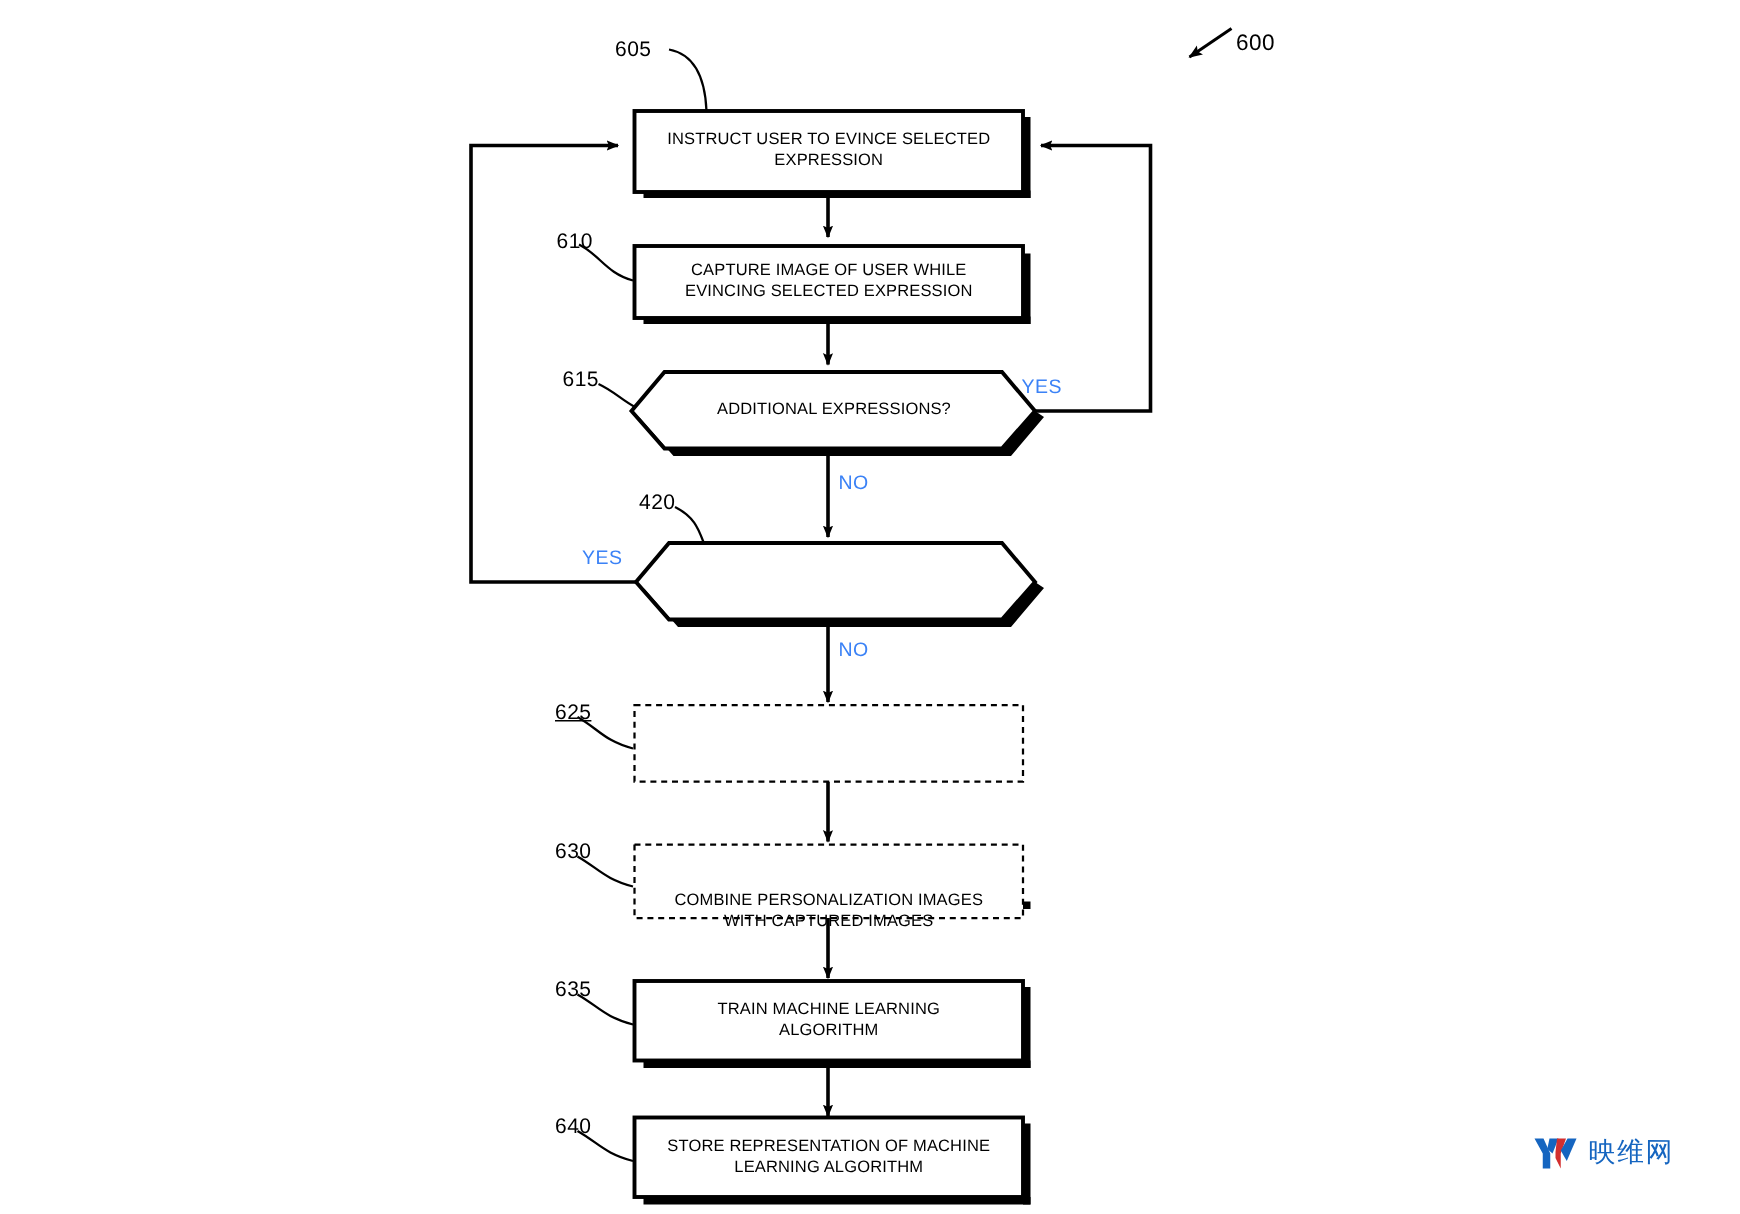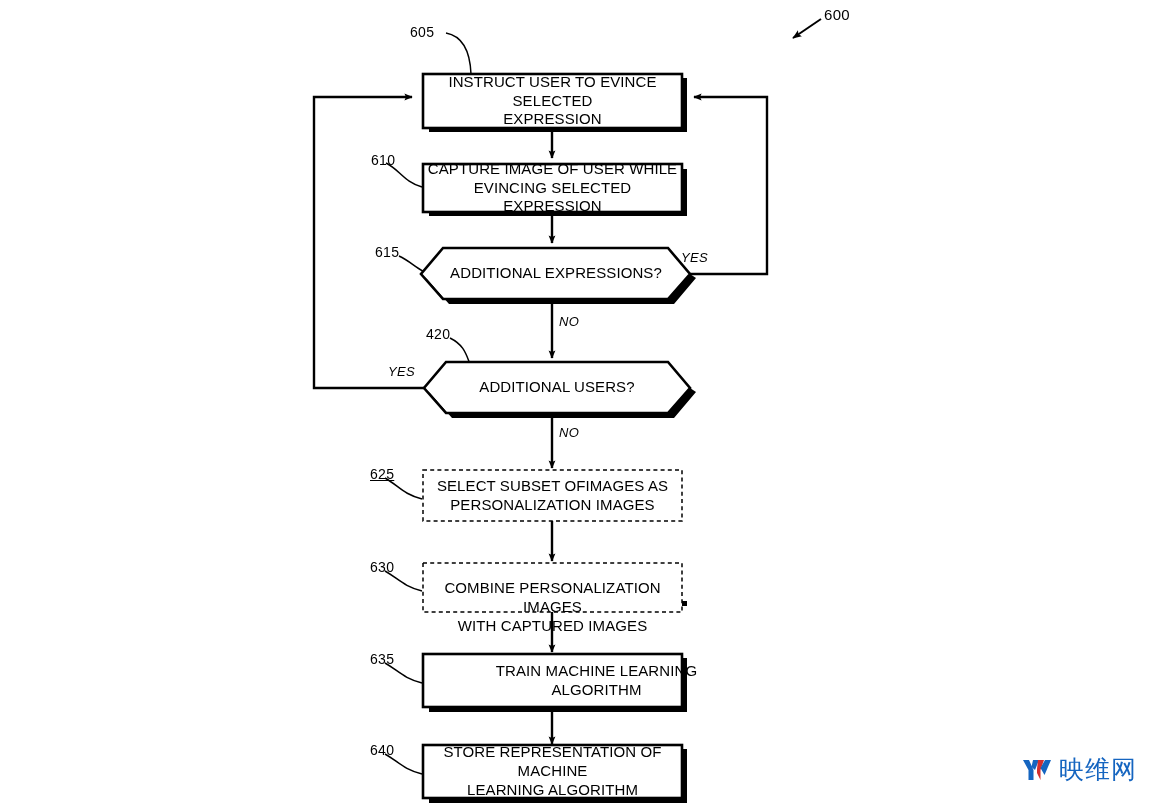--- a/index.html
+++ b/index.html
@@ -26,41 +26,40 @@
     position: absolute;
     left: 0;
     top: 0;
     width: 1160px;
     height: 809px;
   }
   .node-text {
     position: absolute;
     text-align: center;
     line-height: 1.25;
-    font-size: 15px;
+    font-size: 11px;
     letter-spacing: 0.1px;
     color: #000000;
     white-space: pre-line;
     display: flex;
     align-items: center;
     justify-content: center;
     pointer-events: none;
   }
   .ref-num {
     position: absolute;
     font-size: 14px;
     color: #000000;
     letter-spacing: 0.3px;
   }
   .edge-label {
     position: absolute;
     font-size: 13px;
-    color: #000000;
+    color: #3b82f6;
     letter-spacing: 0.3px;
-    font-style: italic;
   }
   .fig-num {
     position: absolute;
     font-size: 15px;
     color: #000000;
     letter-spacing: 0.3px;
   }
   
   #watermark {
     position: absolute;
@@ -69,21 +68,21 @@
     display: flex;
     align-items: center;
     gap: 7px;
   }
   #watermark .wm-mark {
     width: 30px;
     height: 24px;
     position: relative;
   }
   #watermark .wm-text {
-    font-size: 25px;
+    font-size: 18px;
     color: #1565c0;
     font-family: "DejaVu Sans", sans-serif;
     letter-spacing: 1px;
     line-height: 1;
   }
 </style>
 </head>
 <body>
 
 <div id="figure-root">
@@ -174,44 +173,41 @@
   </svg>
 
   <div class="node-text" style="left:423px; top:74px; width:259px; height:54px;">INSTRUCT USER TO EVINCE SELECTED
 EXPRESSION</div>
 
   <div class="node-text" style="left:423px; top:164px; width:259px; height:48px;">CAPTURE IMAGE OF USER WHILE
 EVINCING SELECTED EXPRESSION</div>
 
   <div class="node-text" style="left:441px; top:248px; width:230px; height:51px;">ADDITIONAL EXPRESSIONS?</div>
 
-  <div class="node-text" style="left:444px; top:362px; width:226px; height:51px;">ADDITIONAL USERS?</div>
-
-  <div class="node-text" style="left:423px; top:470px; width:259px; height:51px;">SELECT SUBSET OFIMAGES AS
-PERSONALIZATION IMAGES</div>
+
 
   <div class="node-text" style="left:423px; top:583px; width:259px; height:49px;">COMBINE PERSONALIZATION IMAGES
 WITH CAPTURED IMAGES</div>
 
-  <div class="node-text" style="left:423px; top:654px; width:259px; height:53px;padding-left:44px;">TRAIN MACHINE LEARNING
+  <div class="node-text" style="left:423px; top:654px; width:259px; height:53px;">TRAIN MACHINE LEARNING
 ALGORITHM</div>
 
   <div class="node-text" style="left:423px; top:745px; width:259px; height:53px;">STORE REPRESENTATION OF MACHINE
 LEARNING ALGORITHM</div>
 
   <div class="ref-num" style="left:410px; top:24px;">605</div>
   <div class="ref-num" style="left:371px; top:152px;">610</div>
   <div class="ref-num" style="left:375px; top:244px;">615</div>
   <div class="ref-num" style="left:426px; top:326px;">420</div>
   <div class="ref-num" style="left:370px; top:466px;text-decoration:underline;">625</div>
   <div class="ref-num" style="left:370px; top:559px;">630</div>
   <div class="ref-num" style="left:370px; top:651px;">635</div>
   <div class="ref-num" style="left:370px; top:742px;">640</div>
 
-  <div class="fig-num" style="left:824px; top:6px;">600</div>
+  <div class="fig-num" style="left:824px; top:20px;">600</div>
 
   <div class="edge-label" style="left:681px; top:250px;">YES</div>
   <div class="edge-label" style="left:559px; top:314px;">NO</div>
   <div class="edge-label" style="left:388px; top:364px;">YES</div>
   <div class="edge-label" style="left:559px; top:425px;">NO</div>
 
   <div id="watermark">
     <div class="wm-mark">
       <svg viewBox="0 0 30 24" width="30" height="24">
         <path d="M1,2 L7,2 L11.5,12 L11.5,22 L6.5,22 L6.5,12 Z" fill="#1565c0"></path>

